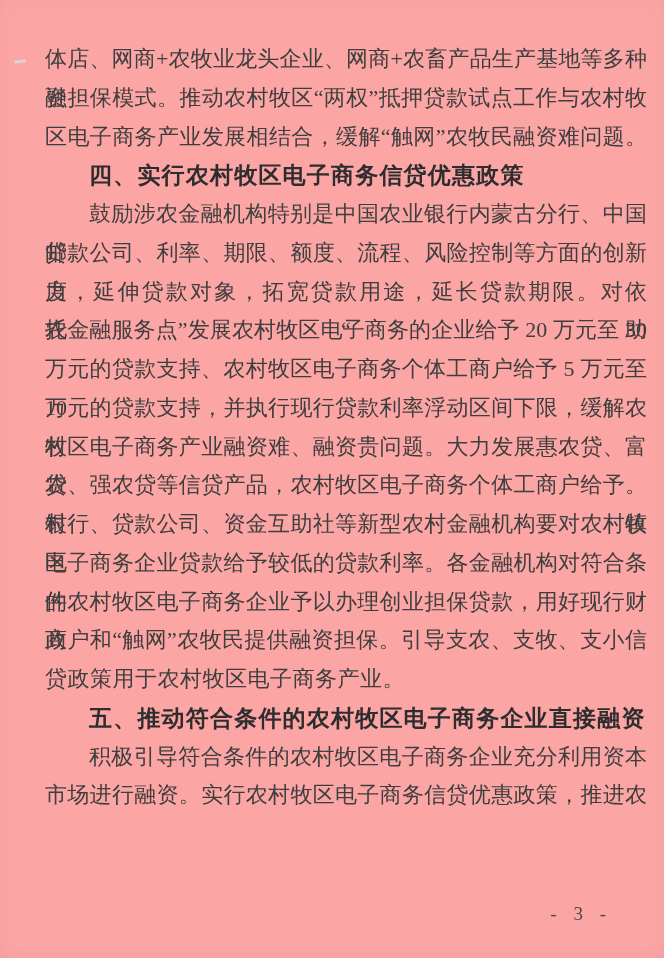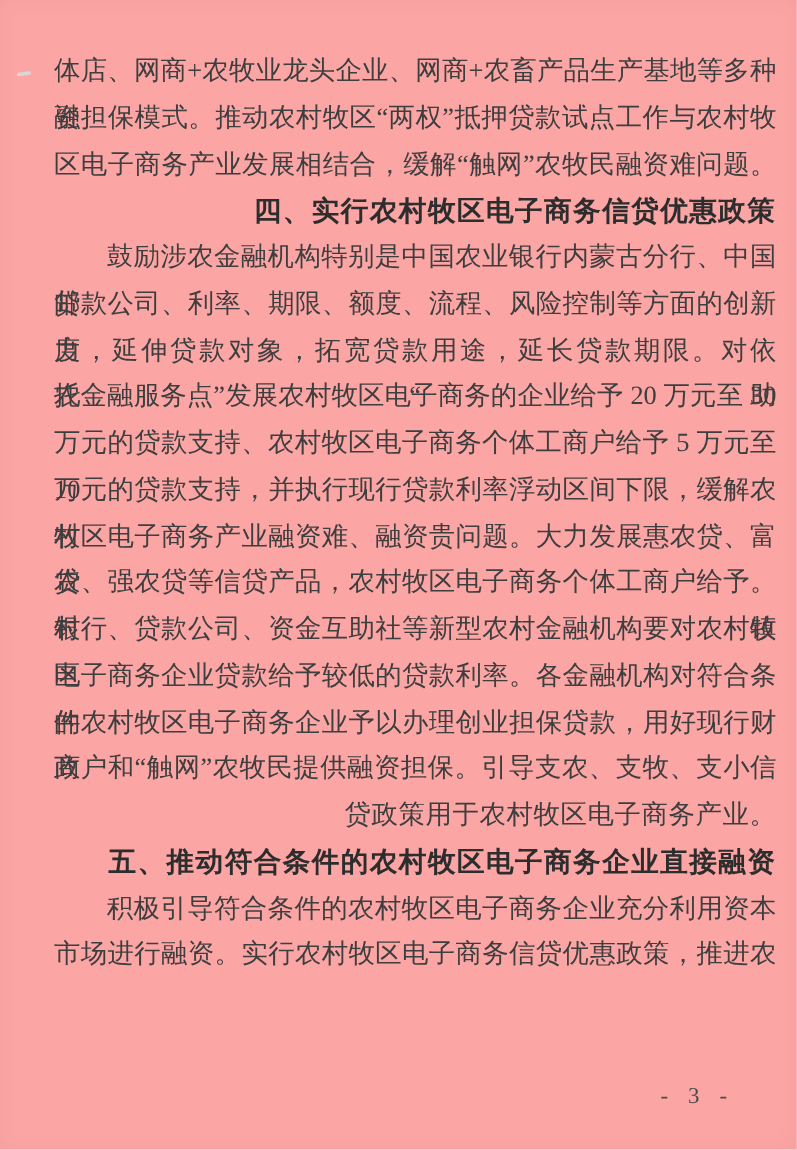--- a/index.html
+++ b/index.html
@@ -34,21 +34,20 @@
     top: 40px;
   }
   .line {
     height: 38.75px;
     line-height: 38.75px;
     font-size: 22px;
     color: #3e3e3e;
     letter-spacing: 0.5px;
     white-space: nowrap;
     overflow: visible;
-    text-align: right;
   }
   .jf {
     white-space: normal;
     text-align: justify;
     text-align-last: justify;
     letter-spacing: 0;
   }
   .ind {
     text-indent: 44px;
   }

